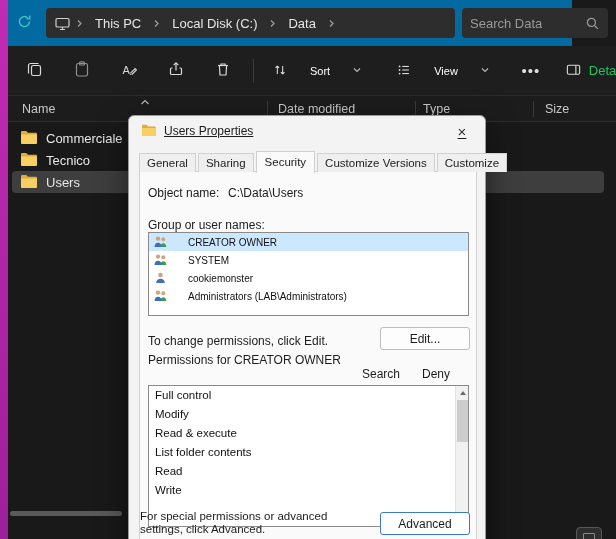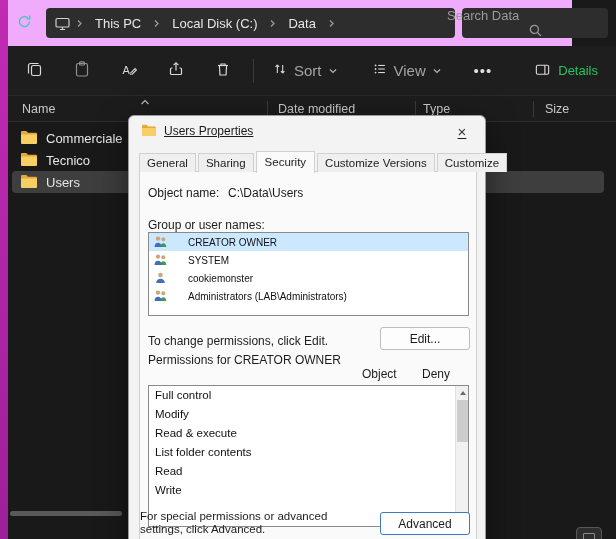--- a/index.html
+++ b/index.html
@@ -5,40 +5,40 @@
   * { margin:0; padding:0; box-sizing:border-box; }
   html,body { width:616px; height:539px; }
   body { font-family:"Liberation Sans", sans-serif; background:#111; }
   .screen { position:relative; width:616px; height:539px; overflow:hidden; background:#191919; }
 
   
   .accent-strip { position:absolute; left:0; top:0; width:8px; height:539px;
                   background:linear-gradient(180deg,#c22bb4,#9d1f9b); }
 
   
-  .navbar { position:absolute; left:8px; top:0; width:564px; height:46px; background:#f0abfc; }
+  .navbar { position:absolute; left:8px; top:0; width:564px; height:46px; background:#0369a1; }
   .icon-btn { display:flex; align-items:center; justify-content:center; background:transparent;
               border:none; cursor:pointer; }
   .refresh-btn { position:absolute; left:4px; top:12px; width:24px; height:22px; border-radius:4px; }
   .addressbar { position:absolute; left:38px; top:8px; width:409px; height:30px; background:#2d2d2d;
                 border-radius:4px; display:flex; align-items:center; padding:0 8px; gap:2px; }
   .crumb { color:#e6e6e6; font-size:13px; padding:3px 7px; border-radius:4px; cursor:pointer; white-space:nowrap; }
   .chev { display:flex; align-items:center; padding:0 1px; }
   .searchbox { position:absolute; left:454px; top:8px; width:146px; height:30px; background:#2d2d2d;
-               border-radius:4px; display:flex; align-items:center; padding:0 24px;flex-direction:column; }
+               border-radius:4px; display:flex; align-items:center; padding:0 8px; }
   .searchbox input { flex:1; min-width:0; background:transparent; border:none; outline:none;
                      color:#d8d8d8; font-size:13px; font-family:"Liberation Sans",sans-serif; }
   .searchbox input::placeholder { color:#9a9a9a; }
 
   .toolbar { position:absolute; left:8px; top:46px; width:608px; height:50px; background:#1e1e1e;
              display:flex; align-items:center; padding:0 8px; border-bottom:1px solid #2a2a2a; }
   .tbtn { width:38px; height:34px; border-radius:4px; display:flex; align-items:center;
           justify-content:center; cursor:pointer; flex:0 0 auto; margin-right:9px; }
   .tsep { width:1px; height:24px; background:#3a3a3a; margin:0 10px 0 2px; flex:0 0 auto; }
-  .tgroup { display:flex; align-items:center; gap:6px; color:#a3a3a3; font-size:15px; padding:6px 8px;
+  .tgroup { display:flex; align-items:center; gap:22px; color:#ffffff; font-size:11px; padding:6px 8px;
             border-radius:4px; cursor:pointer; flex:0 0 auto; margin-right:18px; white-space:nowrap; }
   .more-dots { color:#dedede; font-size:15px; letter-spacing:1px; }
   .spacer { flex:1; }
   .details-btn { display:flex; align-items:center; gap:7px; color:#22c55e; font-size:13px;
                  padding:6px 10px; border-radius:4px; cursor:pointer; flex:0 0 auto; }
 
   .colhead { position:absolute; left:8px; top:96px; width:608px; height:26px; background:#1c1c1c;
              border-bottom:1px solid #2d2d2d; font-size:12.5px; color:#c9c9c9; }
   .colhead span.lbl { position:absolute; top:6px; cursor:pointer; }
   .colsep { position:absolute; top:5px; width:1px; height:16px; background:#3a3a3a; }
@@ -326,21 +326,21 @@
                 <path d="M1.5 12c0-2.7 1.6-4.2 3.5-4.2S8.5 9.3 8.5 12z" fill="#3f6fb8"></path>
               </svg></span>
           <span>Administrators (LAB\Administrators)</span>
         </div>
       </div>
 
       <span class="frow" style="top:162px;">To change permissions, click Edit.</span>
       <button class="btn" style="left:240px; top:155px;">Edit...</button>
 
       <div class="permcap frow" style="top:182px;">Permissions for CREATOR OWNER</div>
-      <span class="allowdeny" style="left:222px; top:195px;">Object</span>
+      <span class="allowdeny" style="left:222px; top:195px;">Search</span>
       <span class="allowdeny" style="left:282px; top:195px;">Deny</span>
 
       <div class="permlist" style="top:213px;">
         <div class="prow">Full control</div>
         <div class="prow">Modify</div>
         <div class="prow">Read &amp; execute</div>
         <div class="prow">List folder contents</div>
         <div class="prow">Read</div>
         <div class="prow">Write</div>
         <div class="vscroll">

